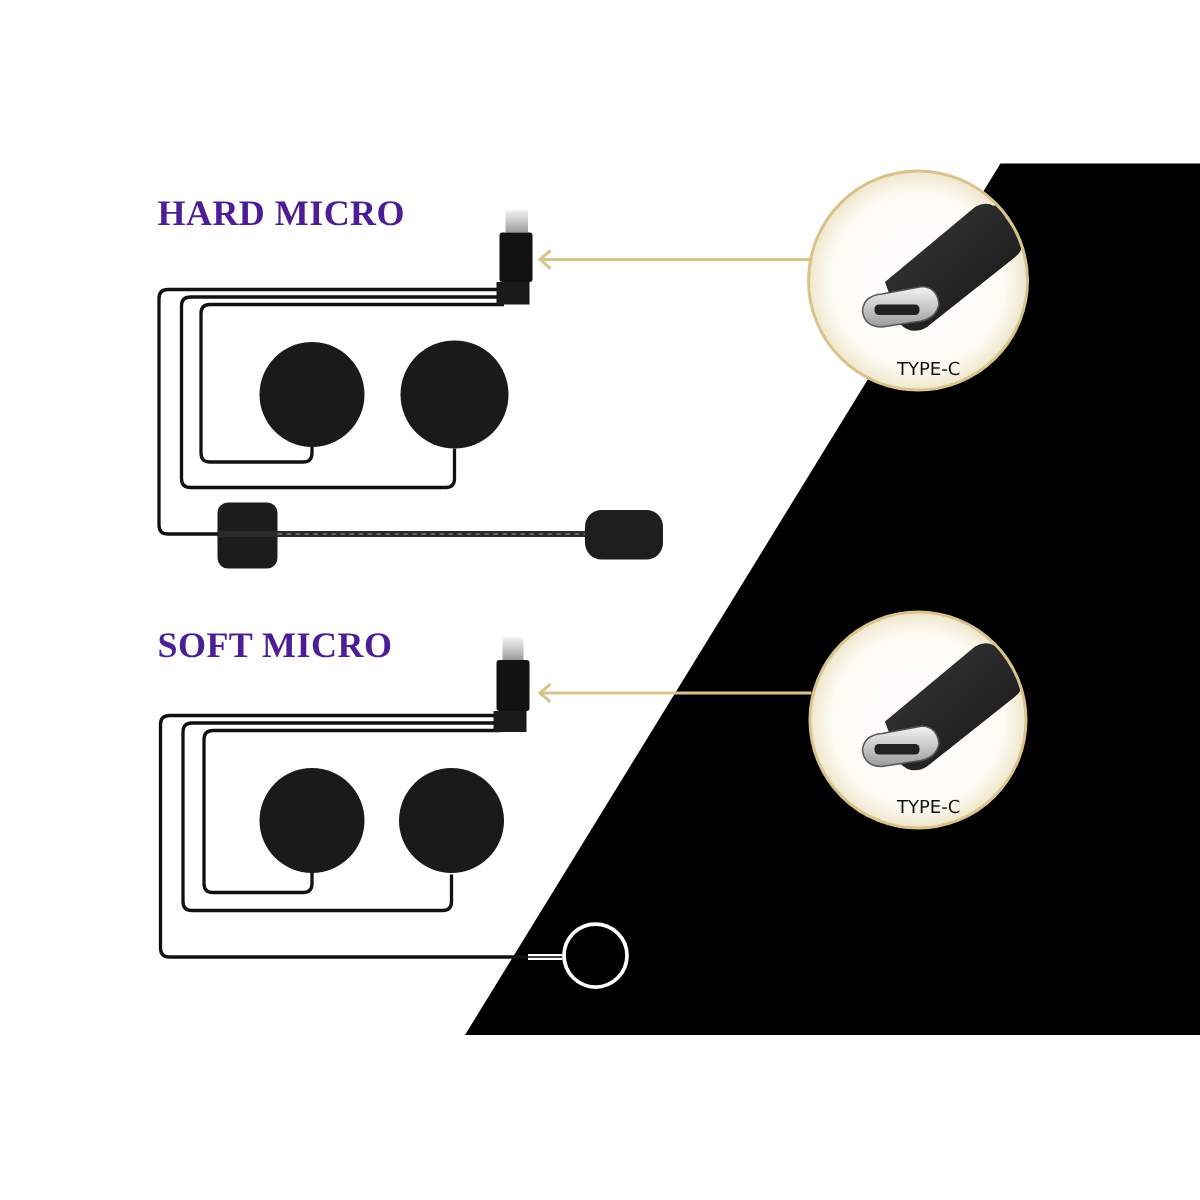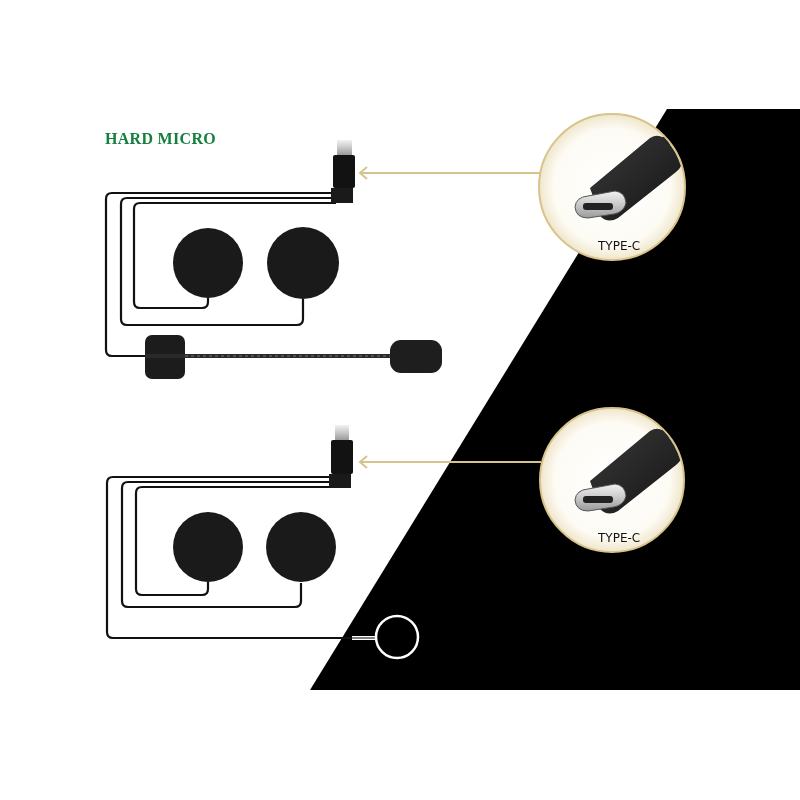--- a/index.html
+++ b/index.html
@@ -2,22 +2,22 @@
 <html><head>
 <meta charset="utf-8">
 <style>
   html, body { margin: 0; padding: 0; }
   body { width: 800px; height: 800px; background: #ffffff; position: relative; overflow: hidden; }
   .canvas { position: absolute; left: 0; top: 0; width: 800px; height: 800px; }
   .label {
     position: absolute;
     font-family: "Liberation Serif", "DejaVu Serif", serif;
     font-weight: bold;
-    font-size: 16px;
-    color: #15803d;
+    font-size: 24px;
+    color: #4c1d95;
     letter-spacing: 0.3px;
     white-space: nowrap;
   }
 </style>
 </head>
 <body>
 
 <div class="canvas">
 <svg width="800" height="800" viewBox="0 0 800 800" xmlns="http://www.w3.org/2000/svg">
   <defs>
@@ -120,13 +120,14 @@
       <path d="M655,441 L700,413" stroke="#2a2a2a" stroke-width="10" stroke-linecap="round"></path>
       <path d="M590,481 L650,431 Q660,425 668,435 L680,451 Q684,459 676,465 L618,511 Q608,517 600,509 Z" fill="url(#plugBody)"></path>
       <path d="M588,489 L615,484 Q625,485 626,496 Q624,505 614,507 L588,511 Q576,511 575,500 Q576,490 588,489 Z" fill="url(#plugMetal)" stroke="#555" stroke-width="1"></path>
       <rect x="583" y="496" width="30" height="7" rx="3" fill="#222"></rect>
     </g>
     <text x="598" y="542" font-family="DejaVu Sans, sans-serif" font-size="12" fill="#111">TYPE-C</text>
   </g>
 </svg>
 
 <div class="label" style="left:105px; top:130px;">HARD MICRO</div>
+<div class="label" style="left:105px; top:418px;">SOFT MICRO</div>
 </div>
 
 </body></html>

